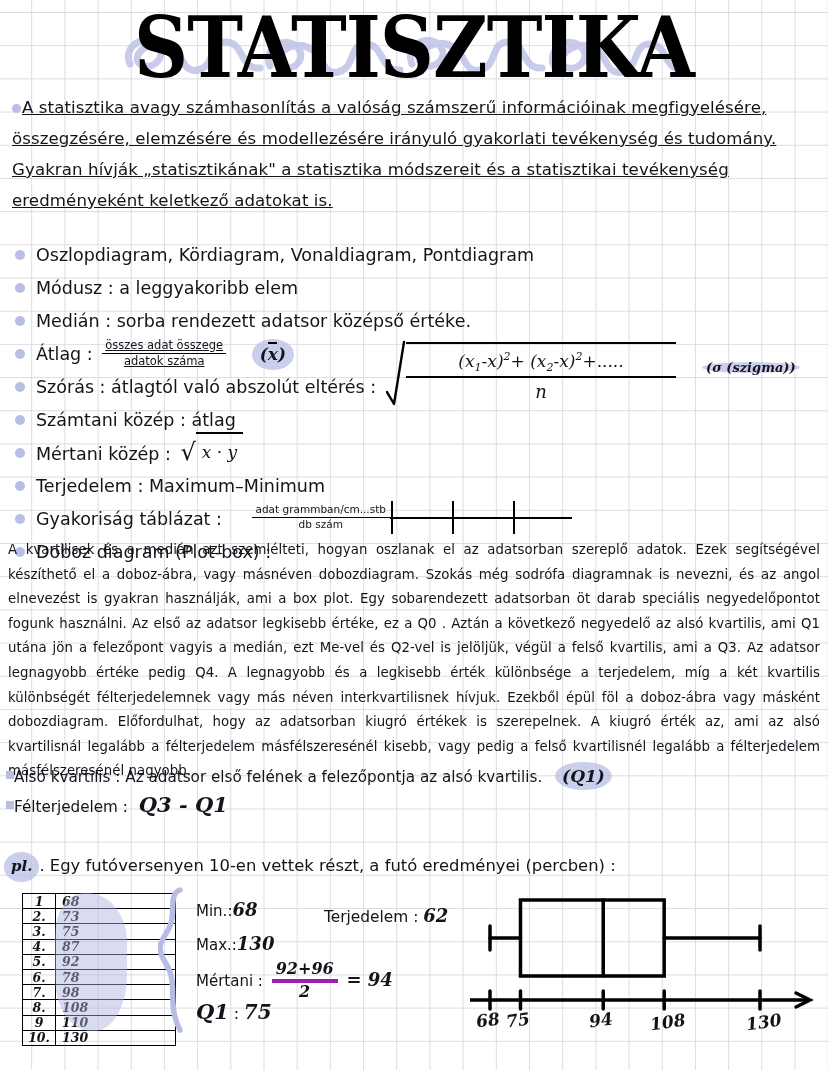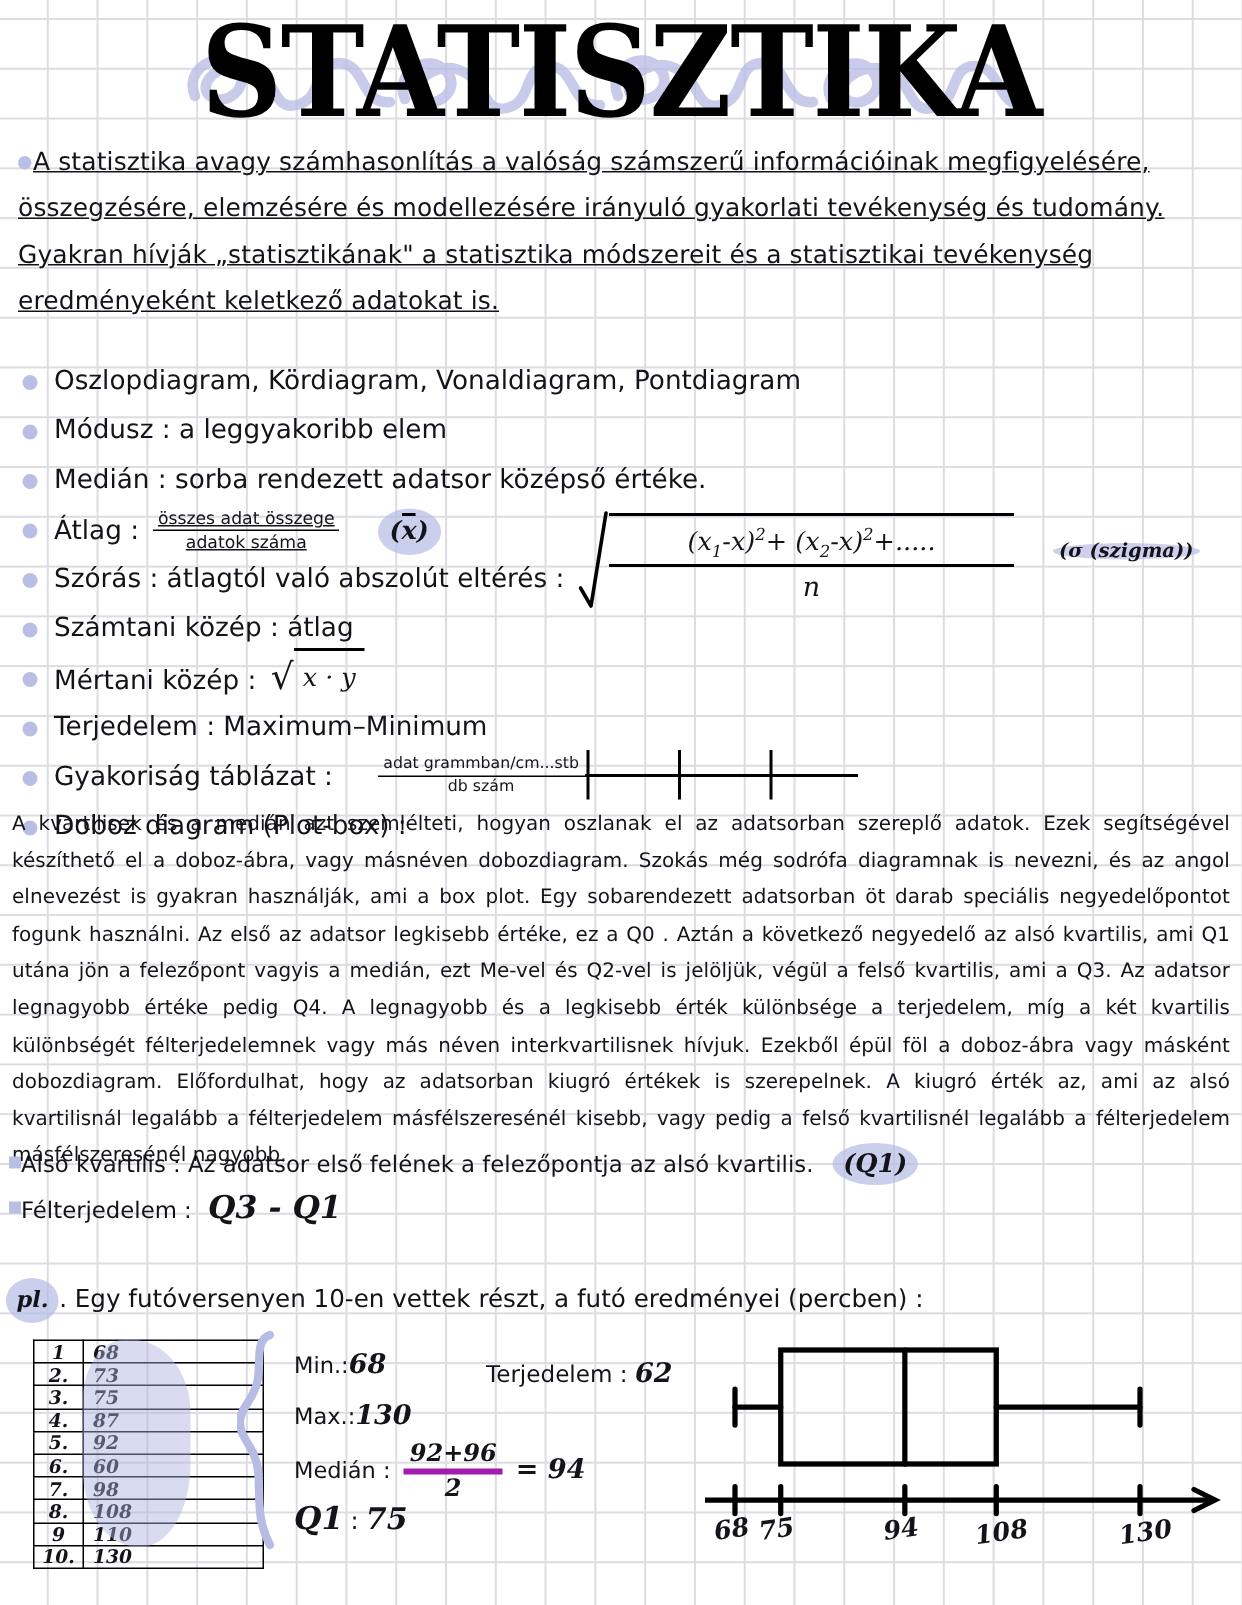--- a/index.html
+++ b/index.html
@@ -318,21 +318,21 @@
         <tr>
           <td class="idx">4.</td>
           <td class="val">87</td>
         </tr>
         <tr>
           <td class="idx">5.</td>
           <td class="val">92</td>
         </tr>
         <tr>
           <td class="idx">6.</td>
-          <td class="val">60</td>
+          <td class="val">78</td>
         </tr>
         <tr>
           <td class="idx">7.</td>
           <td class="val">98</td>
         </tr>
         <tr>
           <td class="idx">8.</td>
           <td class="val">108</td>
         </tr>
         <tr>
@@ -352,21 +352,21 @@
   </svg>
 
   <div class="stats">
     <div class="srow">
       <span>Min.:</span><span class="hv">68</span>
     </div>
     <div class="srow">
       <span>Max.:</span><span class="hv">130</span>
     </div>
     <div class="srow">
-      <span>Medián :</span>
+      <span>Mértani :</span>
       <span class="medfrac">
         <span class="n">92+96</span>
         <span class="d">2</span>
       </span>
       <span class="hv">= 94</span>
     </div>
     <div class="srow">
       <span class="lbl-big">Q1</span>
       <span style="font-size:16px;">:</span>
       <span class="hv" style="font-size:20px;">75</span>

